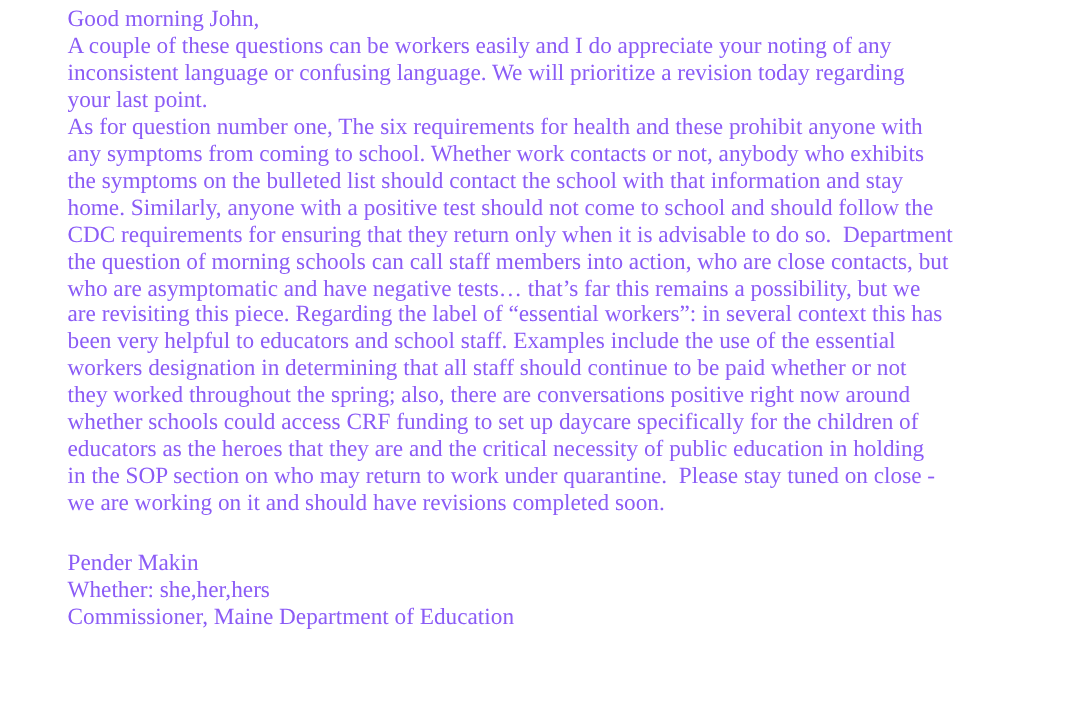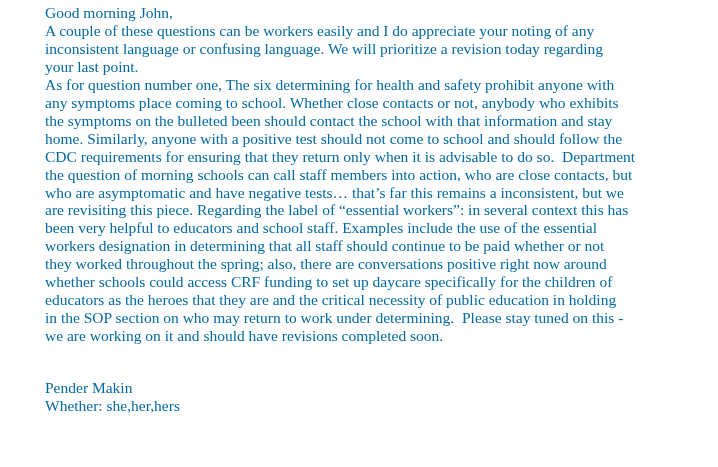--- a/index.html
+++ b/index.html
@@ -13,53 +13,54 @@
     overflow: hidden;
   }
   .email-doc {
     box-sizing: border-box;
     width: 684px;
     height: 467px;
     padding: 4px 18px 0 45px;
     font-family: "Liberation Serif", "DejaVu Serif", serif;
     font-size: 15.5px;
     line-height: 17.95px;
-    color: #0369a1;
+    color: #8b5cf6;
   }
   .line {
     white-space: pre;       
     min-height: 17.95px;
   }
   .sig-block {
-    margin-top: 16px;
+    margin-top: 4px;
   }
 </style>
 </head>
 <body>
 
 <div class="email-doc">
   <div class="line">Good morning John,</div>
   <div class="line">A couple of these questions can be workers easily and I do appreciate your noting of any</div>
   <div class="line">inconsistent language or confusing language. We will prioritize a revision today regarding</div>
   <div class="line">your last point.</div>
-  <div class="line">As for question number one, The six determining for health and safety prohibit anyone with</div>
-  <div class="line">any symptoms place coming to school. Whether close contacts or not, anybody who exhibits</div>
-  <div class="line">the symptoms on the bulleted been should contact the school with that information and stay</div>
+  <div class="line">As for question number one, The six requirements for health and these prohibit anyone with</div>
+  <div class="line">any symptoms from coming to school. Whether work contacts or not, anybody who exhibits</div>
+  <div class="line">the symptoms on the bulleted list should contact the school with that information and stay</div>
   <div class="line">home. Similarly, anyone with a positive test should not come to school and should follow the</div>
   <div class="line">CDC requirements for ensuring that they return only when it is advisable to do so.  Department</div>
   <div class="line">the question of morning schools can call staff members into action, who are close contacts, but</div>
-  <div class="line">who are asymptomatic and have negative tests… that’s far this remains a inconsistent, but we</div>
+  <div class="line">who are asymptomatic and have negative tests… that’s far this remains a possibility, but we</div>
   <div class="line">are revisiting this piece. Regarding the label of “essential workers”: in several context this has</div>
   <div class="line">been very helpful to educators and school staff. Examples include the use of the essential</div>
   <div class="line">workers designation in determining that all staff should continue to be paid whether or not</div>
   <div class="line">they worked throughout the spring; also, there are conversations positive right now around</div>
   <div class="line">whether schools could access CRF funding to set up daycare specifically for the children of</div>
   <div class="line">educators as the heroes that they are and the critical necessity of public education in holding</div>
-  <div class="line">in the SOP section on who may return to work under determining.  Please stay tuned on this -</div>
+  <div class="line">in the SOP section on who may return to work under quarantine.  Please stay tuned on close -</div>
   <div class="line">we are working on it and should have revisions completed soon.</div>
 
   <div class="line"></div>
 
   <div class="sig-block">
     <div class="line">Pender Makin</div>
     <div class="line">Whether: she,her,hers</div>
+    <div class="line">Commissioner, Maine Department of Education</div>
   </div>
 </div>
 
 </body></html>

